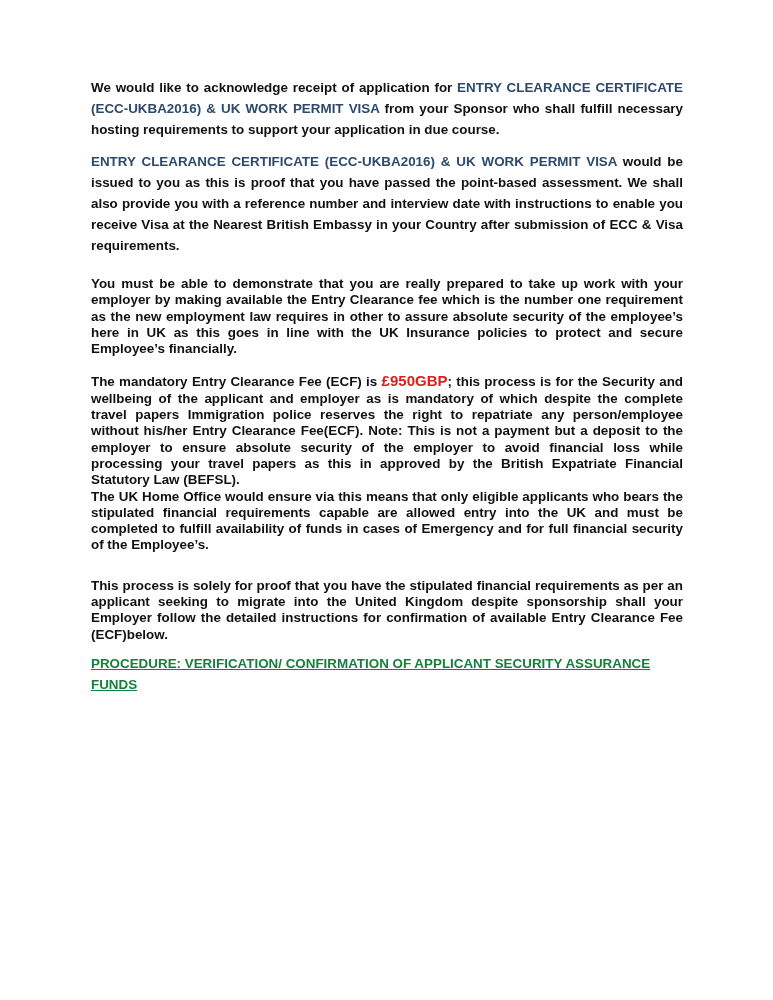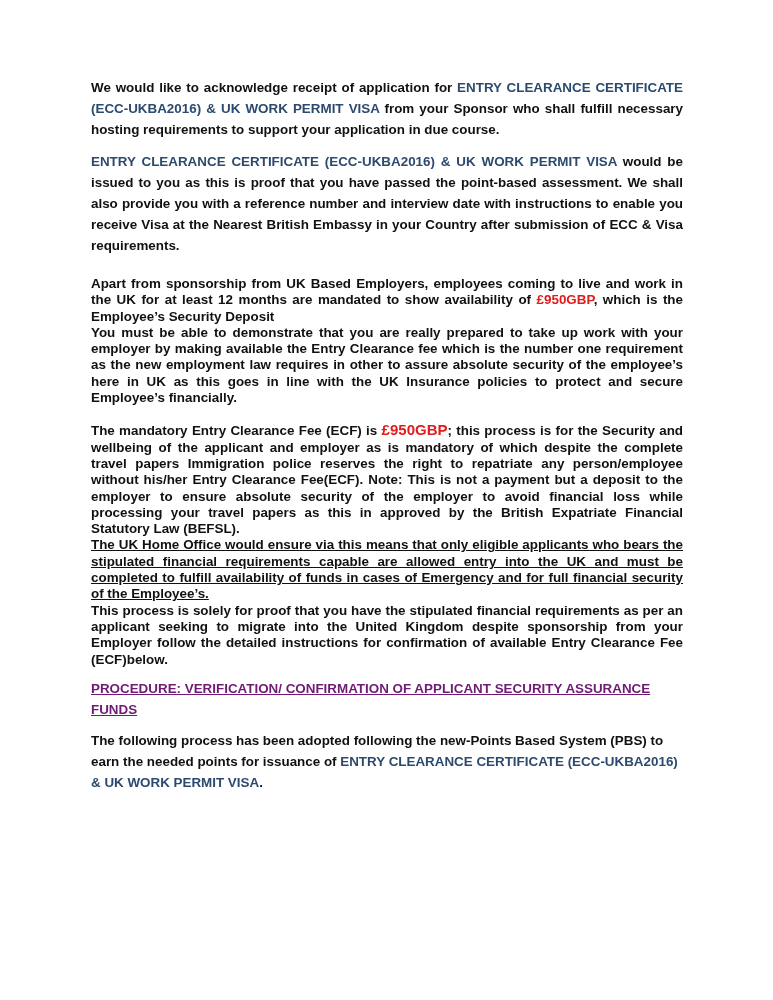--- a/index.html
+++ b/index.html
@@ -8,50 +8,44 @@
     position: absolute; left: 91px; top: 77px; width: 592px;
     font-family: "Liberation Sans", sans-serif;
     font-weight: bold; font-size: 13.4px; color: #111111;
   }
   p { margin: 0; text-align: justify; }
   .lh-wide { line-height: 21px; }
   .lh-tight { line-height: 16.3px; }
   .blue { color: #2c4a6e; }
   .red { color: #e21b1b; }
   .red-big { color: #e21b1b; font-size: 15px; }
-  .heading { color: #701a75; text-decoration: underline; text-align: left; line-height: 21px; }
+  .heading { color: #15803d; text-decoration: underline; text-align: left; line-height: 21px; }
   .left { text-align: left; }
 </style>
 </head>
 <body>
 
 <div class="page">
 
   <p class="lh-wide" style="margin-bottom:11px;">
     <span>We would like to acknowledge receipt of application for </span><span class="blue">ENTRY CLEARANCE CERTIFICATE (ECC-UKBA2016) &amp; UK WORK PERMIT VISA</span><span> from your Sponsor who shall fulfill necessary hosting requirements to support your application in due course.</span>
   </p>
 
   <p class="lh-wide" style="margin-bottom:20px;">
     <span class="blue">ENTRY CLEARANCE CERTIFICATE (ECC-UKBA2016) &amp; UK WORK PERMIT VISA</span><span> would be issued to you as this is proof that you have passed the point-based assessment. We shall also provide you with a reference number and interview date with instructions to enable you receive Visa at the Nearest British Embassy in your Country after submission of ECC &amp; Visa requirements.</span>
   </p>
 
-  <p class="lh-tight">
-    <span>Apart from sponsorship from UK Based Employers, employees coming to live and work in the UK for at least 12 months are mandated to show availability of </span><span class="red">£950GBP</span><span>, which is the Employee’s Security Deposit</span>
-  </p>
 
   <p class="lh-tight" style="margin-bottom:16px;">You must be able to demonstrate that you are really prepared to take up work with your employer  by making available the Entry Clearance fee which is the number one requirement as the new employment law requires in other to assure absolute security of the employee’s here in UK as this goes in line with the UK Insurance policies to protect and secure Employee’s financially.</p>
 
   <p class="lh-tight" style="">
     <span>The mandatory Entry Clearance Fee (ECF) is </span><span class="red-big">£950GBP</span><span>; this process is for the Security and wellbeing of the applicant and employer as is mandatory of which despite the complete travel papers Immigration police reserves the right to repatriate any person/employee without his/her Entry Clearance Fee(ECF). Note: This is not a payment but a deposit to the employer to ensure absolute security of the employer to avoid financial loss while processing your travel papers as this in approved by the British Expatriate Financial Statutory Law (BEFSL).</span>
   </p>
 
 
-  <p class="lh-tight" style="margin-bottom:0;text-decoration:underline;">The UK Home Office would ensure via this means that only eligible applicants who bears the stipulated financial requirements capable are allowed entry into the UK and must be completed to fulfill availability of funds in cases of Emergency and for full financial security of the Employee’s.</p>
+  <p class="lh-tight" style="margin-bottom:24px;">The UK Home Office would ensure via this means that only eligible applicants who bears the stipulated financial requirements capable are allowed entry into the UK and must be completed to fulfill availability of funds in cases of Emergency and for full financial security of the Employee’s.</p>
 
-  <p class="lh-tight" style="margin-bottom:10px;">This process is solely for proof that you have the stipulated financial requirements  as per an applicant seeking to migrate into the United Kingdom despite sponsorship from your Employer follow the detailed instructions for confirmation of available Entry Clearance Fee (ECF)below.</p>
+  <p class="lh-tight" style="margin-bottom:10px;">This process is solely for proof that you have the stipulated financial requirements  as per an applicant seeking to migrate into the United Kingdom despite sponsorship shall your Employer follow the detailed instructions for confirmation of available Entry Clearance Fee (ECF)below.</p>
 
   <p class="heading" style="margin-bottom:10px;">PROCEDURE: VERIFICATION/ CONFIRMATION OF APPLICANT SECURITY ASSURANCE FUNDS</p>
 
-  <p class="lh-wide left">
-    <span>The following process has been adopted following the new-Points Based System (PBS) to earn the needed points for issuance of </span><span class="blue">ENTRY CLEARANCE CERTIFICATE (ECC-UKBA2016) &amp; UK WORK PERMIT VISA</span><span>.</span>
-  </p>
 
 </div>
 
 </body></html>

